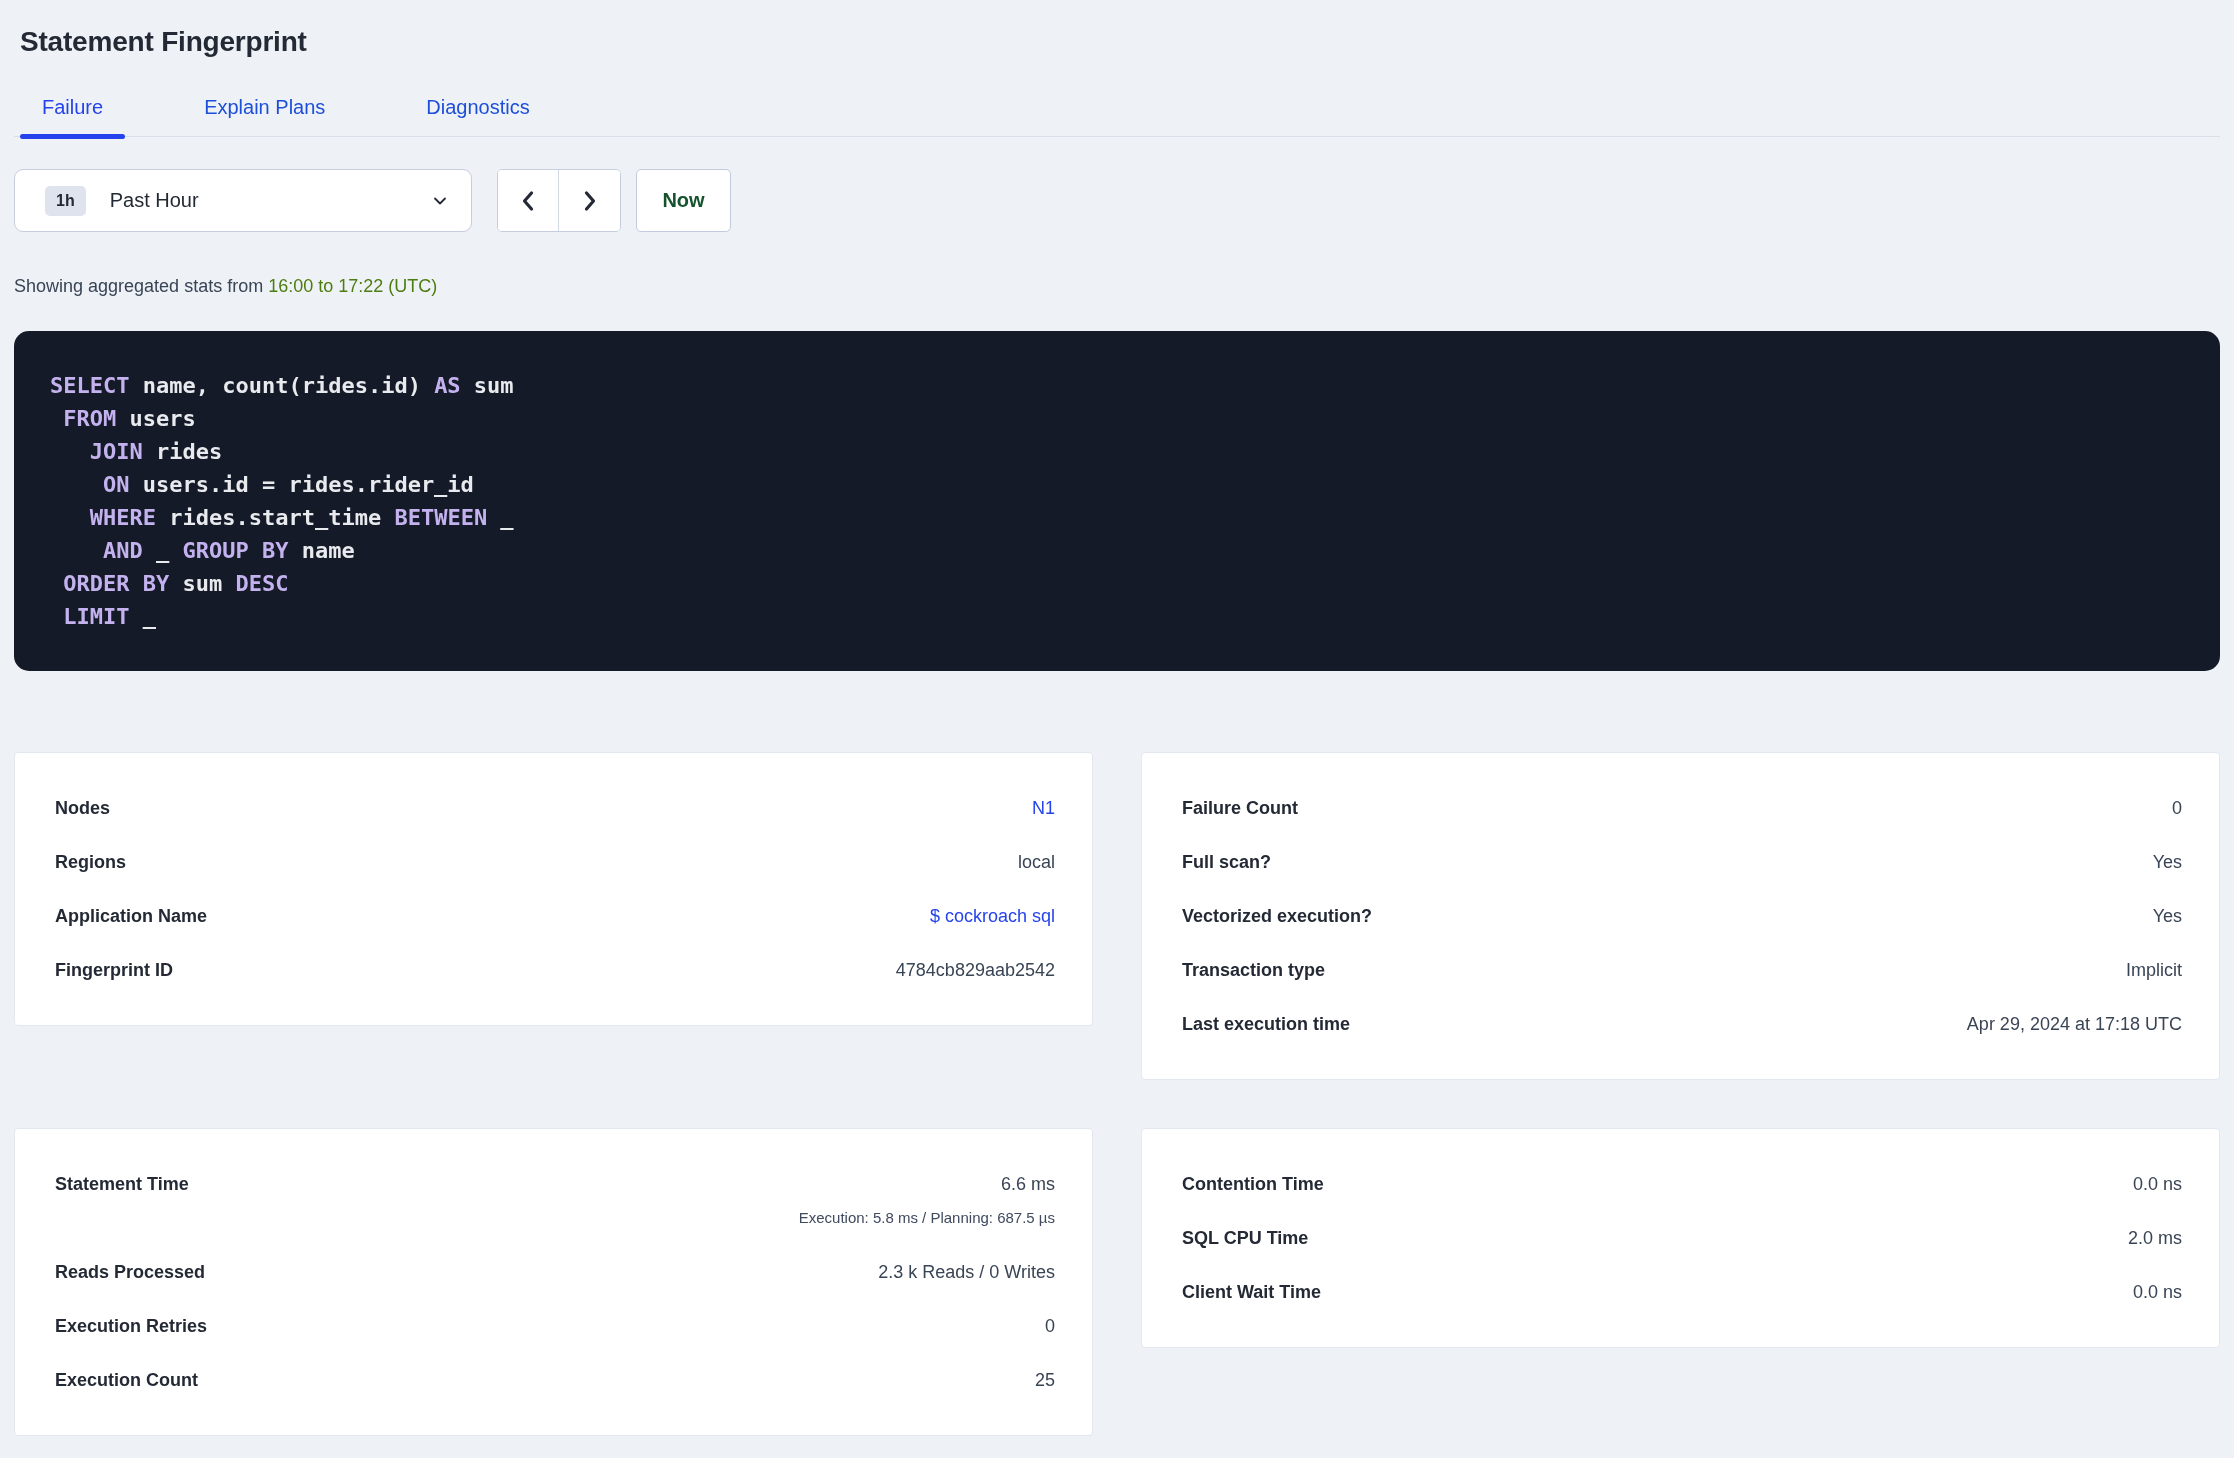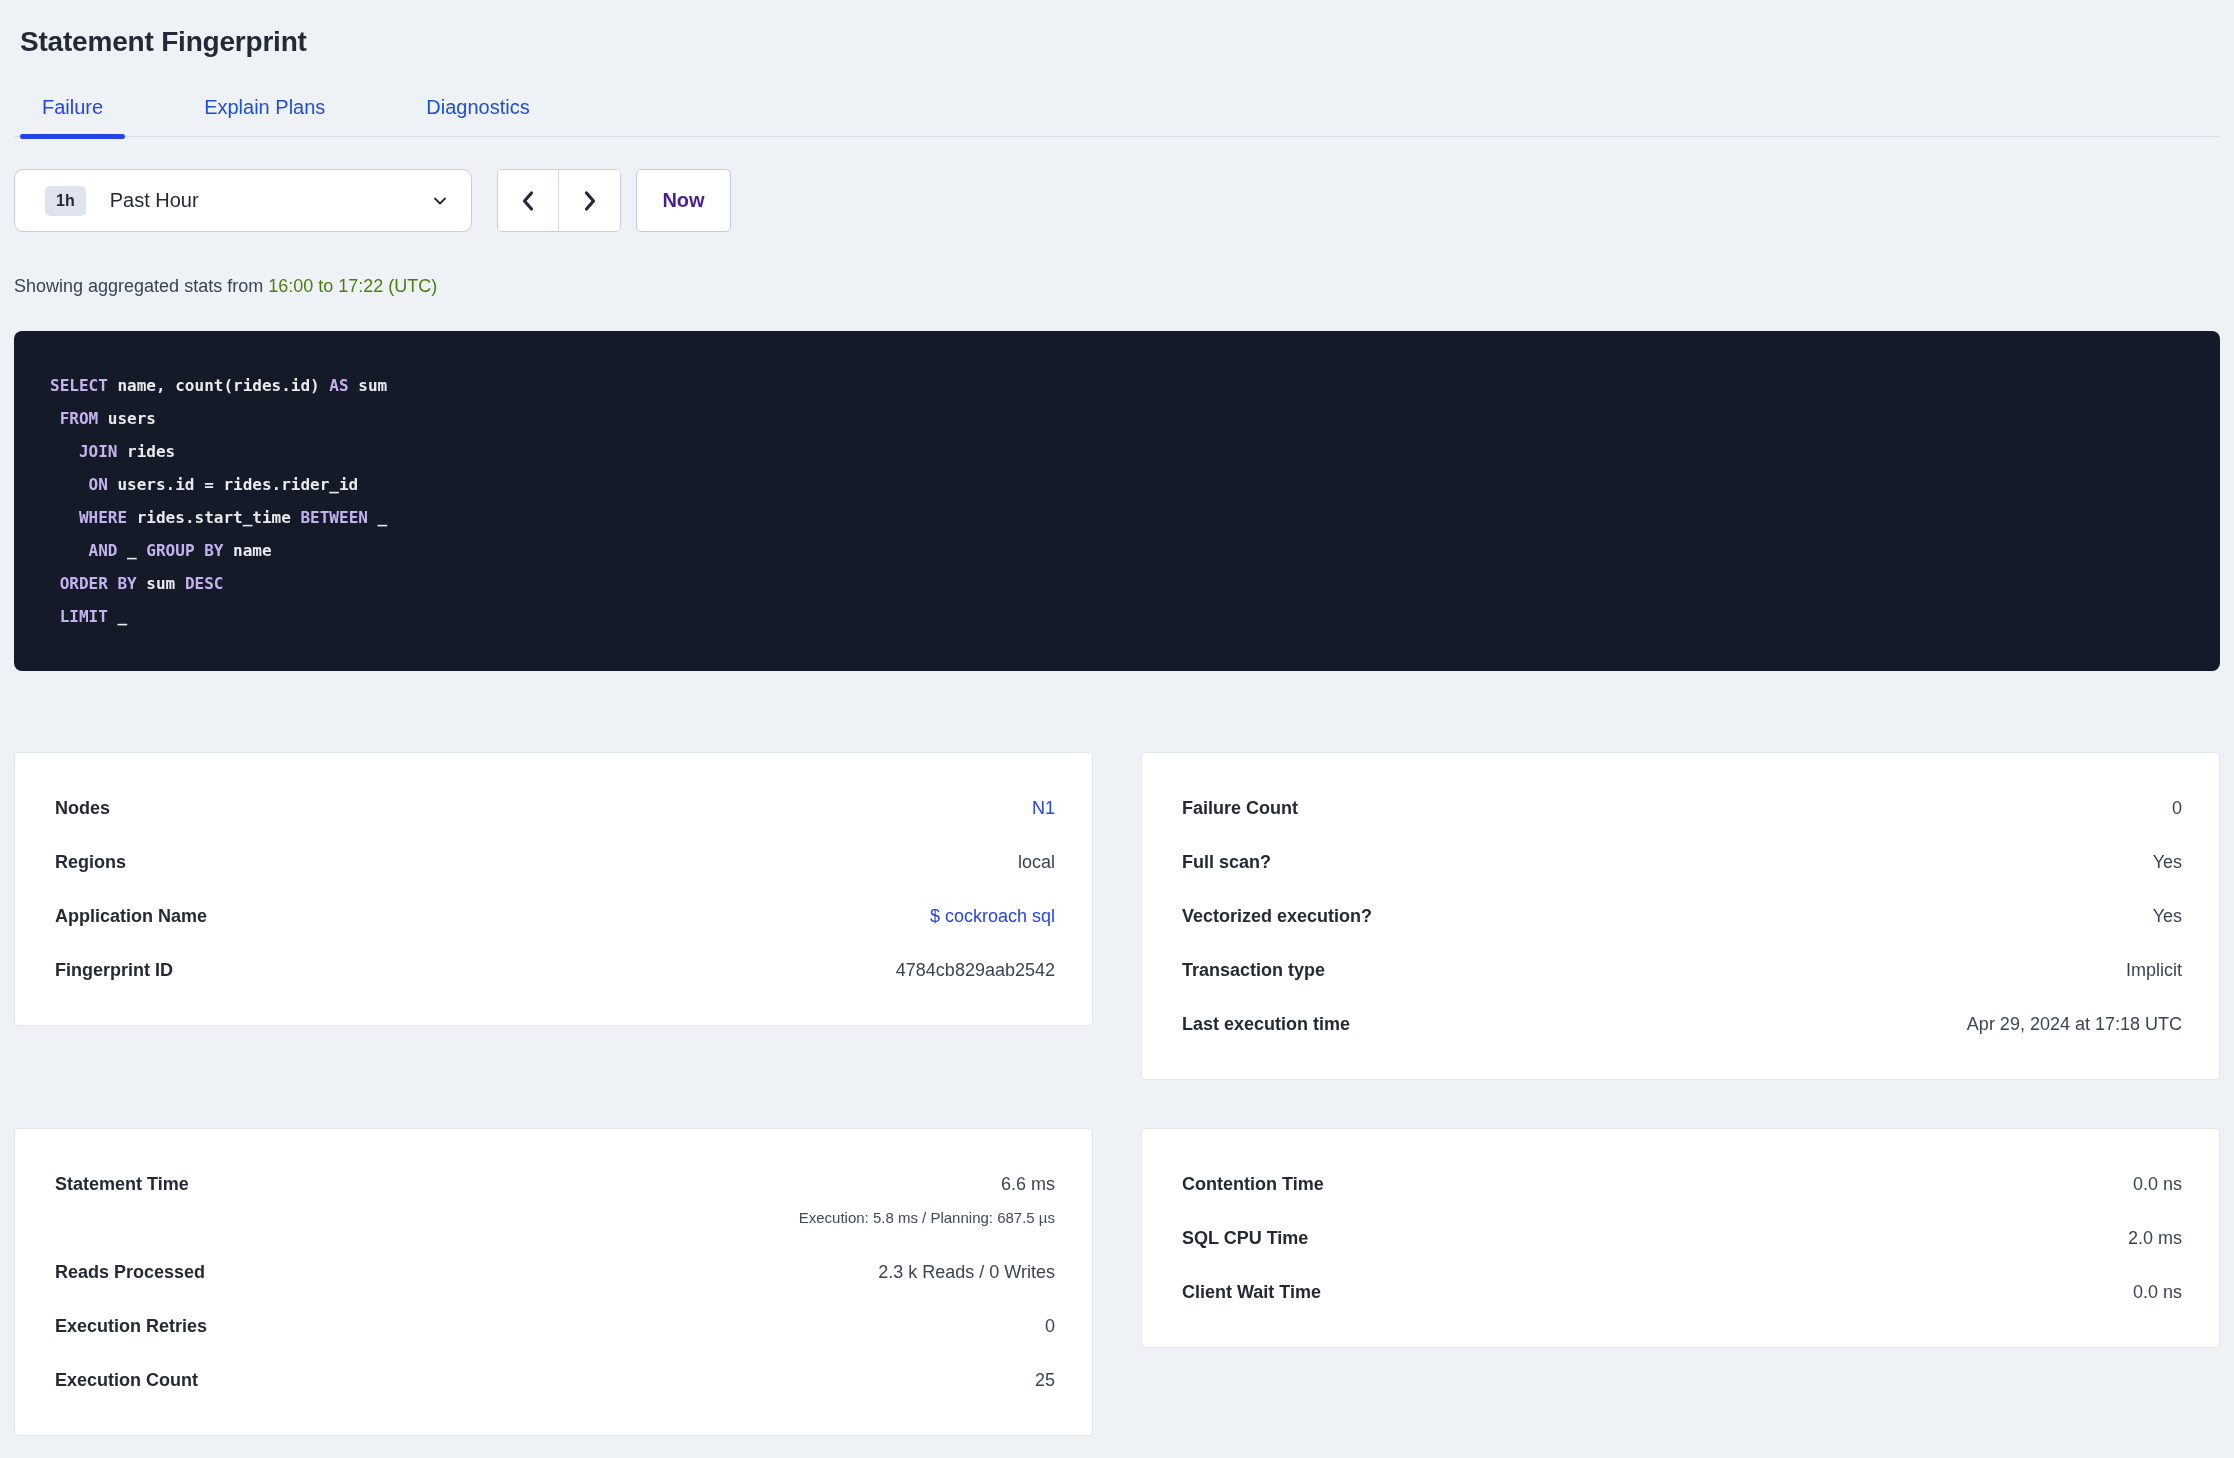--- a/index.html
+++ b/index.html
@@ -107,39 +107,39 @@
   .arrow-btn.prev { border-right: 1px solid #d3d8e5; }
   .now-btn {
     margin-left: 15px;
     width: 95px;
     height: 63px;
     background: #ffffff;
     border: 1px solid #c2cade;
     border-radius: 5px;
     font-size: 20px;
     font-weight: 700;
-    color: #4c1d95;
+    color: #14532d;
     cursor: pointer;
     font-family: inherit;
   }
   
   .stats-line {
     margin: 44px 0 0 0;
     font-size: 18px;
     color: #394455;
   }
   .stats-line strong { color: #4d7c0f; font-weight: 400; }
   
   .sql-box {
     margin-top: 34px;
     background: #151a29;
-    border-radius: 8px;
+    border-radius: 15px;
     padding: 38px 36px;
     font-family: "DejaVu Sans Mono", monospace;
-    font-size: 16px;
+    font-size: 22px;
     font-weight: 600;
     line-height: 33px;
     color: #e9eaee;
   }
   .sql-line { white-space: pre; }
   .sql-box .kw { color: #c4b2ef; }
   
   .cards {
     display: grid;
     grid-template-columns: 1fr 1fr;

